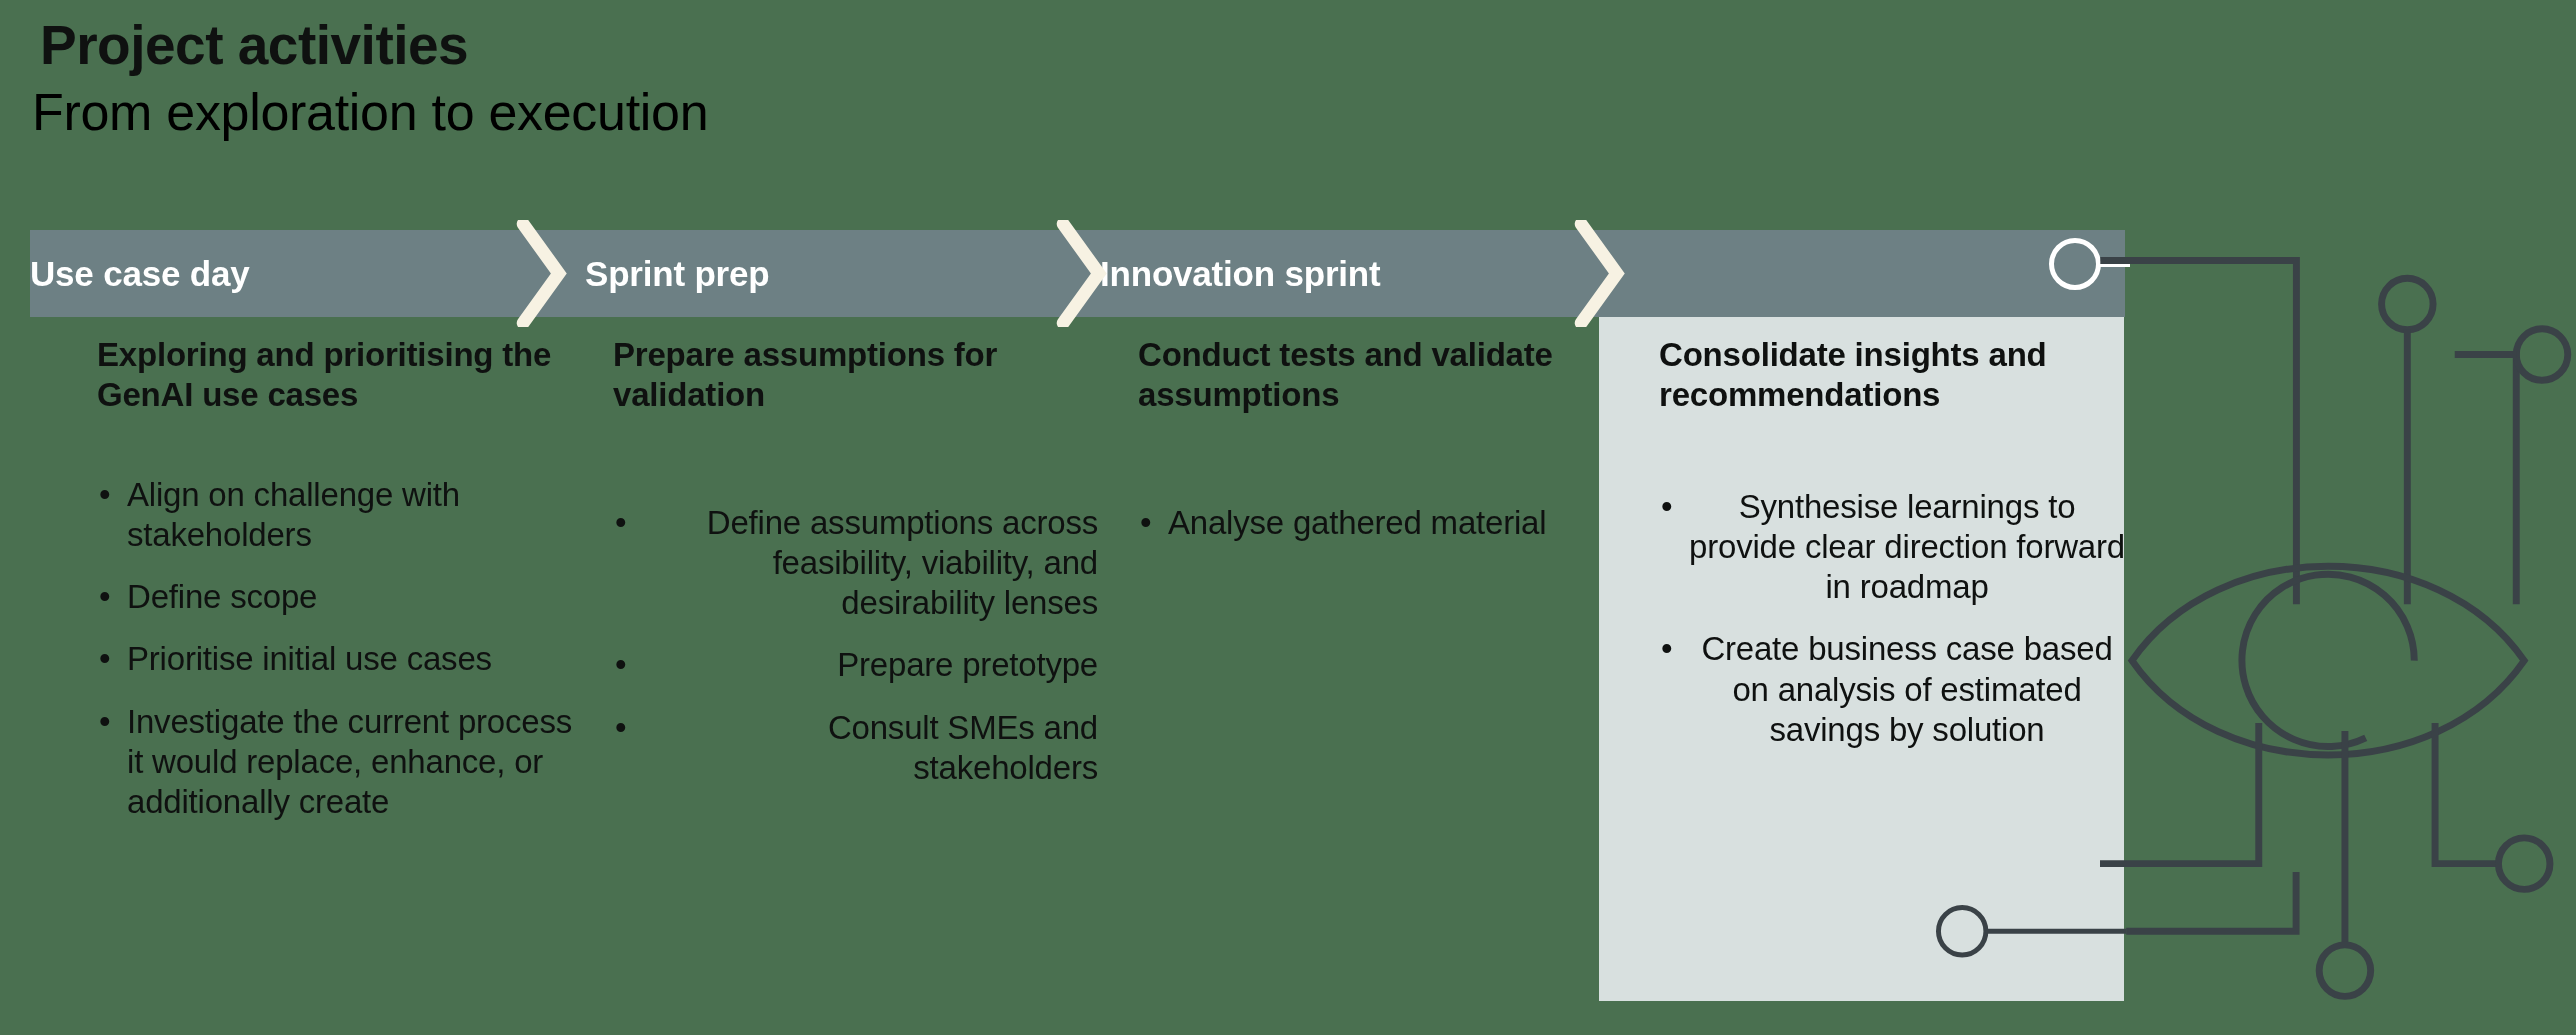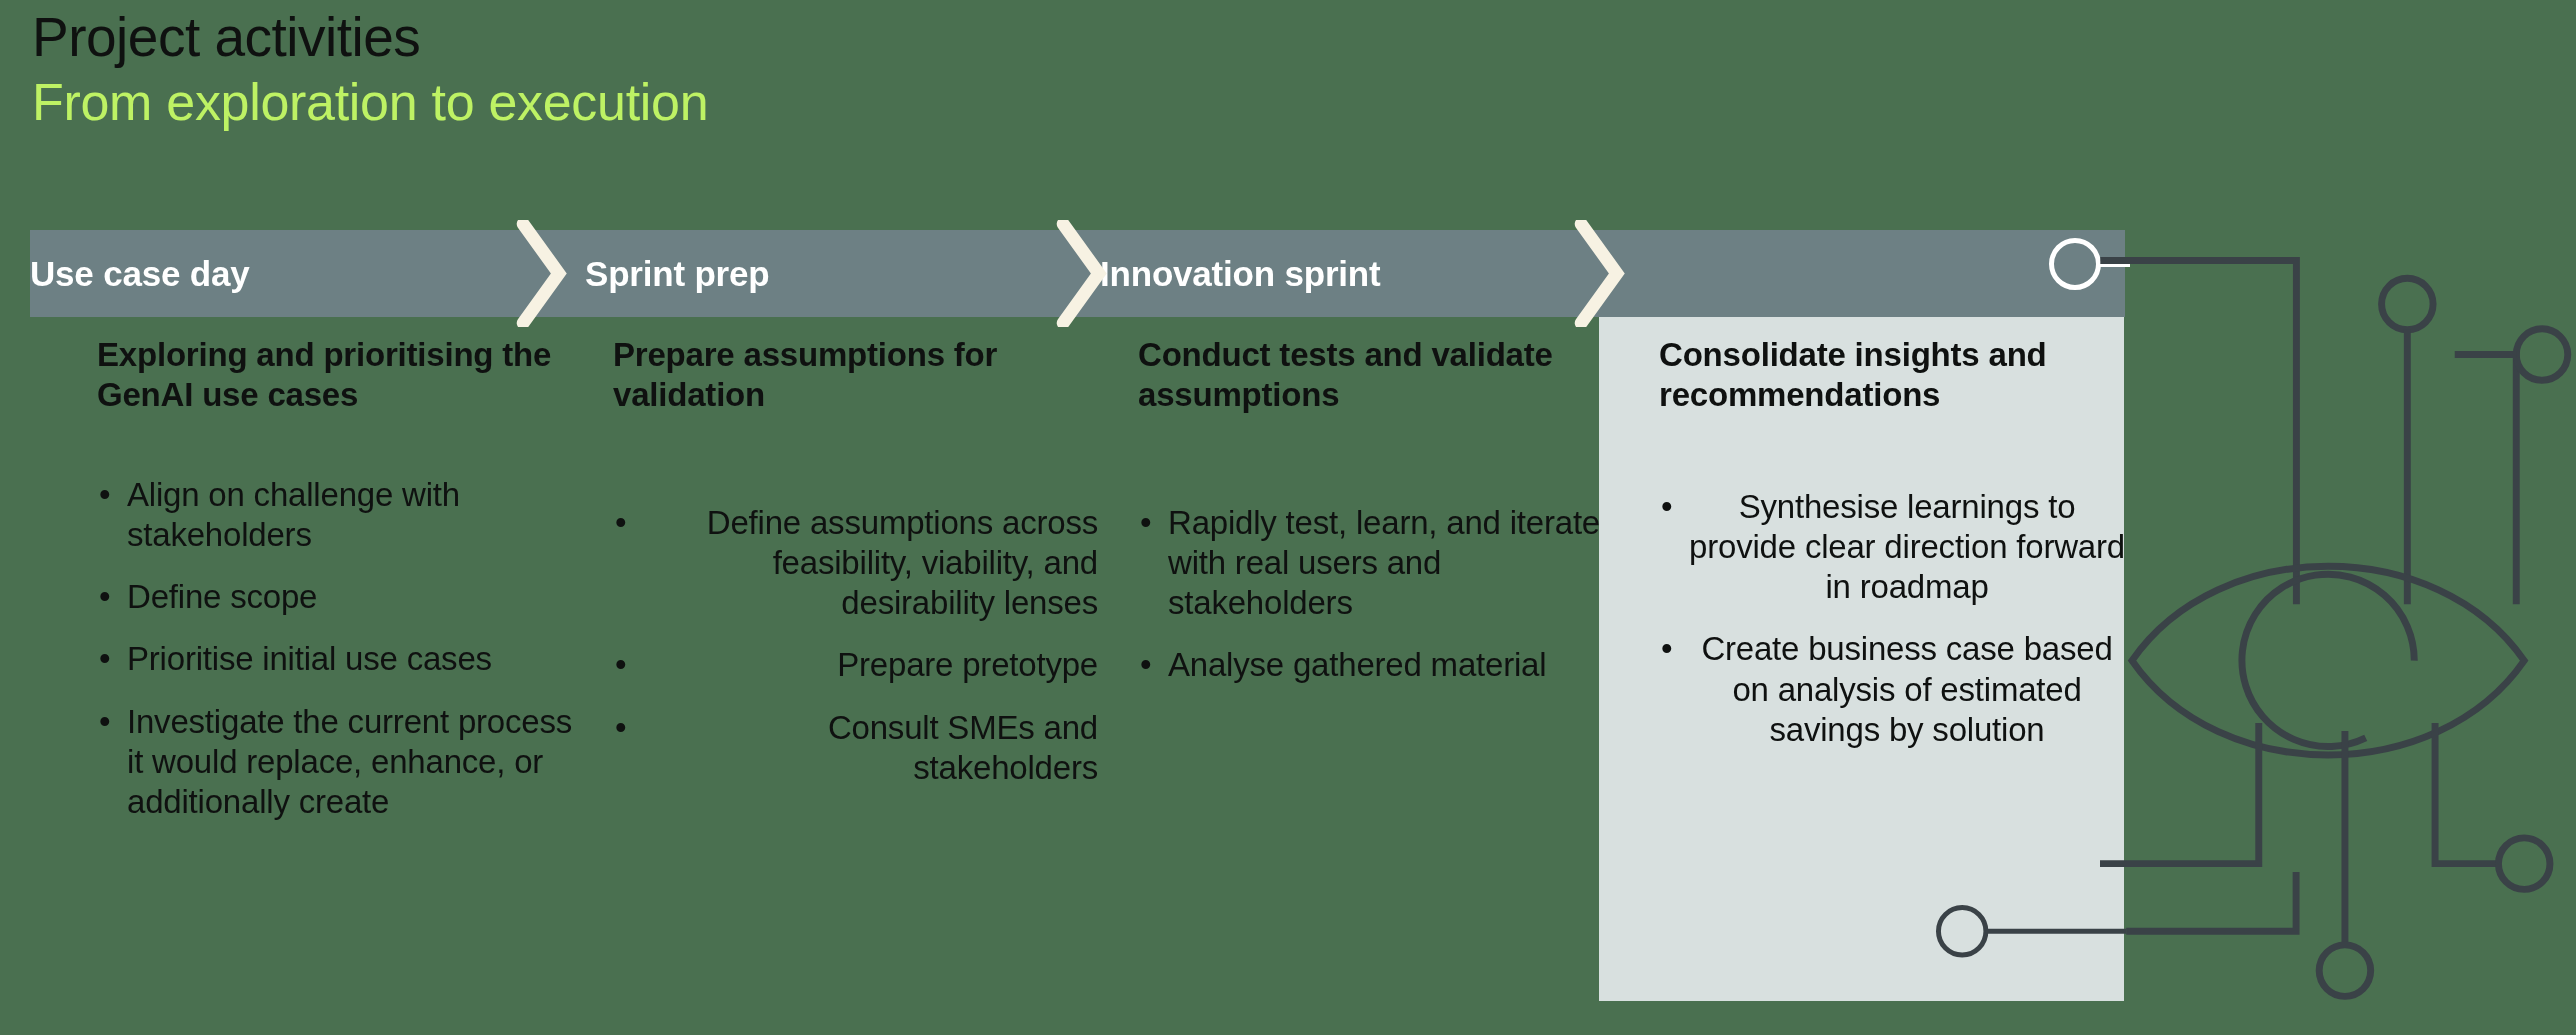--- a/index.html
+++ b/index.html
@@ -9,25 +9,25 @@
     background:#4a7050;
     font-family:"Liberation Sans",sans-serif;
     overflow:hidden;
     position:relative;
   }
   .stage{position:absolute;left:0;top:0;width:2576px;height:1035px;}
 
   
   .title-block{position:absolute;left:32px;top:8px;width:1387px;}
   .title-main{
-    font-size:55px;font-weight:normal;color:#0f1110;
-    letter-spacing:-0.5px;line-height:1.08;margin:0;
+    font-size:55px;font-weight:bold;color:#0f1110;
+    letter-spacing:-0.5px;line-height:1.08;margin:8px;
   }
   .title-sub{
-    font-size:52px;font-weight:normal;color:#bef264;
+    font-size:52px;font-weight:normal;color:#000000;
     letter-spacing:-0.3px;line-height:1.12;margin:6px 0 14px 0;
   }
 
   
   .phase-bar{
     position:absolute;left:30px;top:230px;width:2095px;height:87px;
     background:#6d8084;
   }
   .phase-label{
     position:absolute;top:0;height:87px;line-height:87px;
@@ -146,21 +146,20 @@
     <ul class="bullets">
       <li>Define assumptions across feasibility, viability, and desirability lenses</li>
       <li>Prepare pretotype</li>
       <li>Consult SMEs and stakeholders</li>
     </ul>
   </div>
 
   <div class="col c2">
     <p class="col-head">Conduct tests and validate assumptions</p>
     <ul class="bullets">
-      <li>Rapidly test, learn, and iterate with real users and stakeholders</li>
       <li>Analyse gathered material</li>
     </ul>
   </div>
 
   <div class="col c3">
     <p class="col-head light">Consolidate insights and recommendations</p>
     <ul class="bullets">
       <li>Synthesise learnings to provide clear direction forward in roadmap</li>
       <li>Create business case based on analysis of estimated savings by solution</li>
     </ul>

